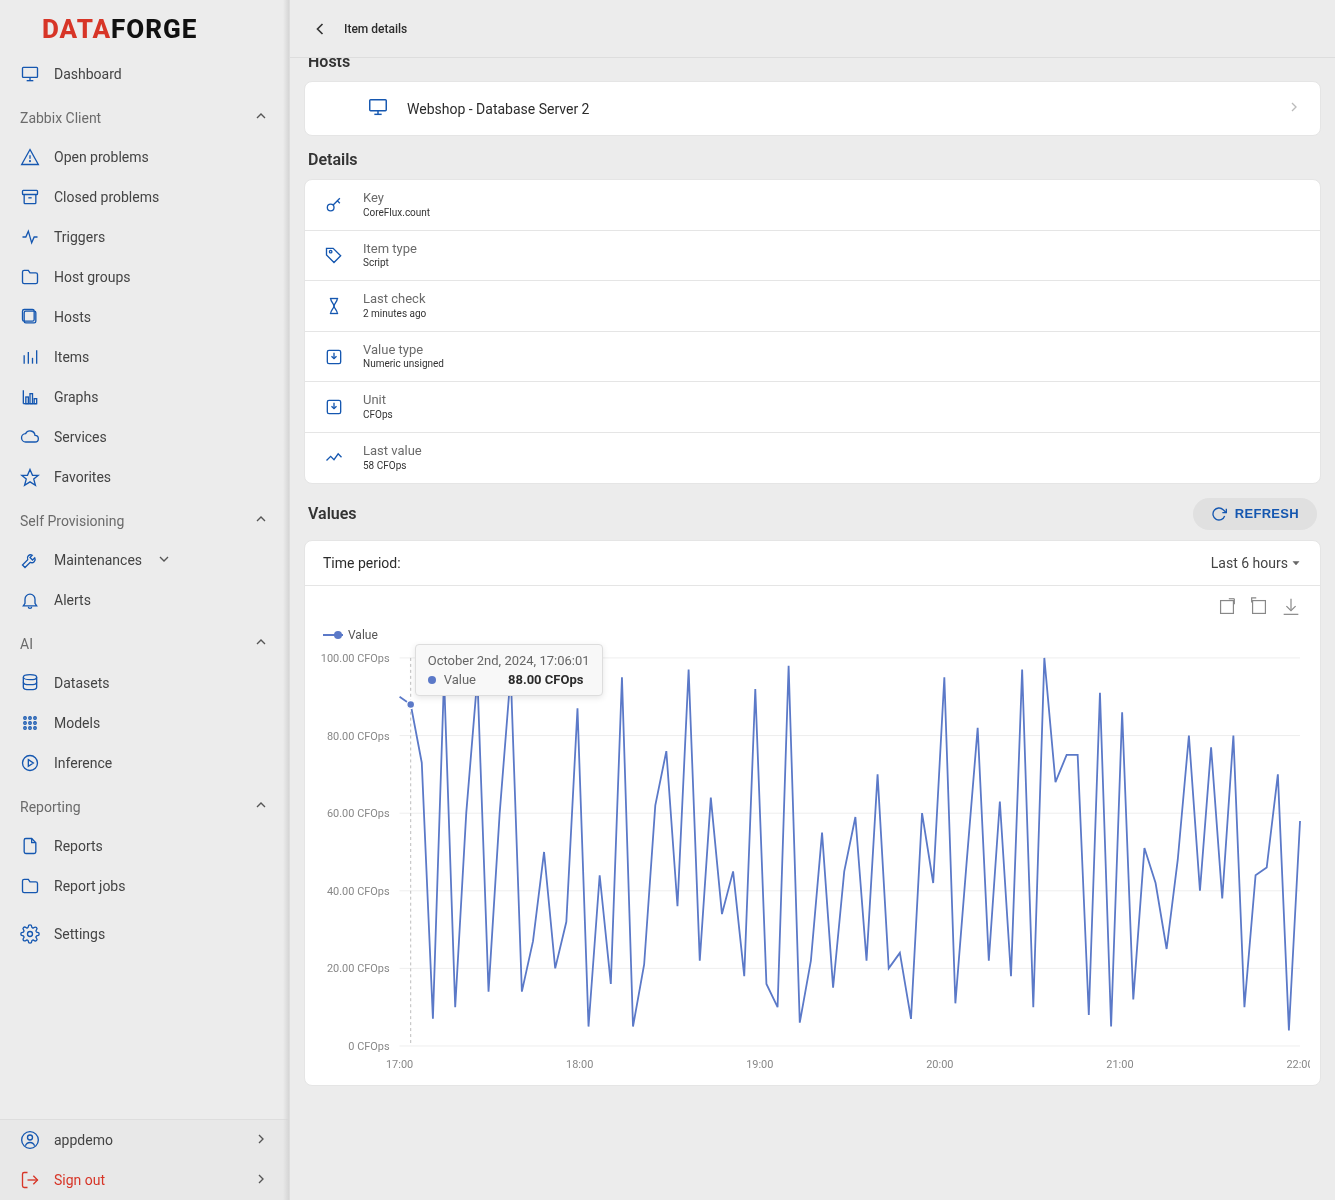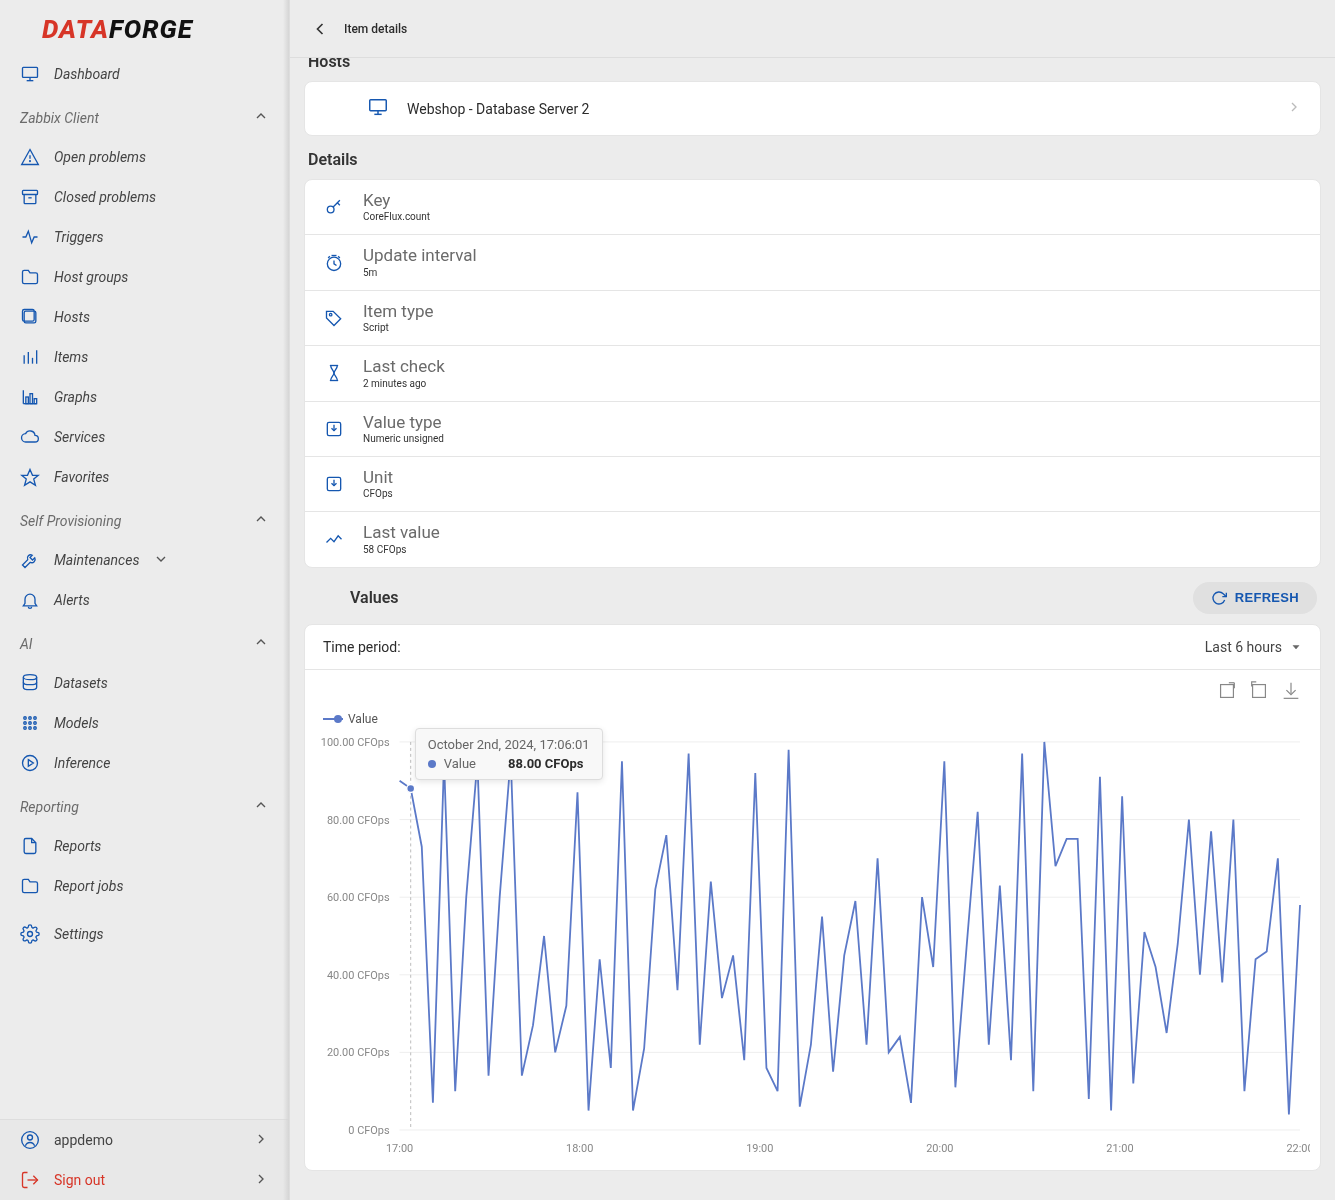--- a/index.html
+++ b/index.html
@@ -33,21 +33,20 @@
     background:var(--sidebar-bg);
     display:flex;
     flex-direction:column;
     border-right:1px solid #ddd;
     position:relative;
   }
   .sidebar-scroll{
     flex:1;
     overflow-y:auto;
     padding-bottom:10px;
-    font-style:italic;
   }
   .logo{
     padding:14px 20px 10px 42px;
     font-size:26px;
     font-weight:800;
     letter-spacing:1px;
   }
   .logo .l1{color:var(--red);}
   .logo .l2{color:#111;}
   .nav-item,.nav-group,.nav-footer-item{
@@ -148,30 +147,30 @@
     padding:10px 18px;
     gap:18px;
     border-bottom:1px solid var(--border);
   }
   .detail-row:last-child{border-bottom:none;}
   .detail-row .dicon{
     width:22px;color:var(--accent);flex:none;
     display:flex;justify-content:center;
   }
   .detail-row .dicon svg{width:20px;height:20px;stroke:currentColor;fill:none;stroke-width:1.6;}
-  .detail-text .lbl{font-size:17px;color:var(--muted);line-height:1.2;}
+  .detail-text .lbl{font-size:13px;color:var(--muted);line-height:1.2;}
   .detail-text .val{font-size:10px;color:#333;line-height:1.4;}
 
   .values-header{
     display:flex;
     align-items:center;
     justify-content:space-between;
     padding:14px 4px 10px 4px;
   }
-  .values-header .section-title{padding:0;margin-left:42px;}
+  .values-header .section-title{padding:0;}
   .refresh-btn{
     background:#e0e0e0;
     border:none;
     border-radius:18px;
     padding:8px 18px;
     display:flex;
     align-items:center;
     gap:8px;
     color:var(--accent);
     font-weight:600;
@@ -182,21 +181,21 @@
   .refresh-btn svg{width:16px;height:16px;stroke:currentColor;fill:none;stroke-width:2;}
 
   .period-row{
     display:flex;
     justify-content:space-between;
     align-items:center;
     padding:14px 18px;
     border-bottom:1px solid var(--border);
   }
   .period-select{
-    display:flex;align-items:center;gap:8px;
+    display:flex;align-items:center;gap:2px;
     cursor:pointer;color:#444;
   }
   .period-select svg{width:12px;height:12px;}
 
   .chart-area{
     padding:6px 10px 10px 10px;
     position:relative;
   }
   .chart-toolbar{
     display:flex;
@@ -544,35 +543,20 @@
           <span class="dicon">
             <svg viewBox="0 0 24 24">
               <circle cx="8" cy="15" r="4"></circle>
               <path d="M11 12l8-8"></path>
               <path d="M16 7l3 3"></path>
             </svg>
           </span>
           <span class="detail-text">
             <div class="lbl">Key</div>
             <div class="val">CoreFlux.count</div>
-          </span>
-        </div>
-        <div class="detail-row">
-          <span class="dicon">
-            <svg viewBox="0 0 24 24">
-              <circle cx="12" cy="13" r="8"></circle>
-              <polyline points="12 9 12 13 15 15"></polyline>
-              <path d="M9 3h6"></path>
-              <line x1="5" y1="6" x2="7" y2="4"></line>
-              <line x1="19" y1="6" x2="17" y2="4"></line>
-            </svg>
-          </span>
-          <span class="detail-text">
-            <div class="lbl">Update interval</div>
-            <div class="val">5m</div>
           </span>
         </div>
         <div class="detail-row">
           <span class="dicon">
             <svg viewBox="0 0 24 24">
               <path d="M20 13l-8 8-9-9V4h8z"></path>
               <circle cx="8" cy="8" r="1.5"></circle>
             </svg>
           </span>
           <span class="detail-text">

